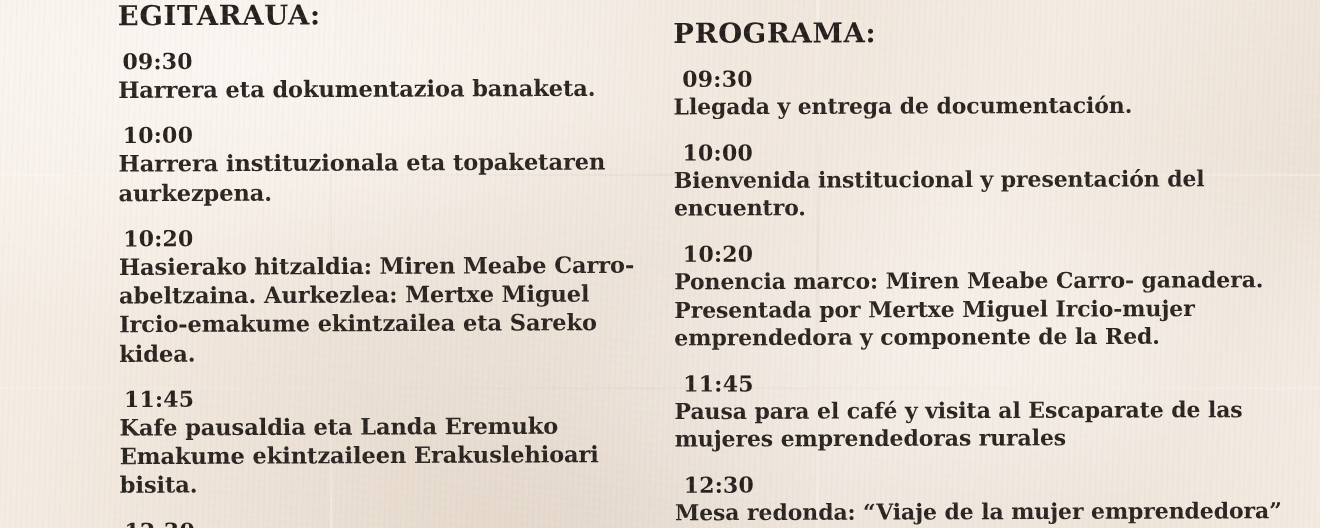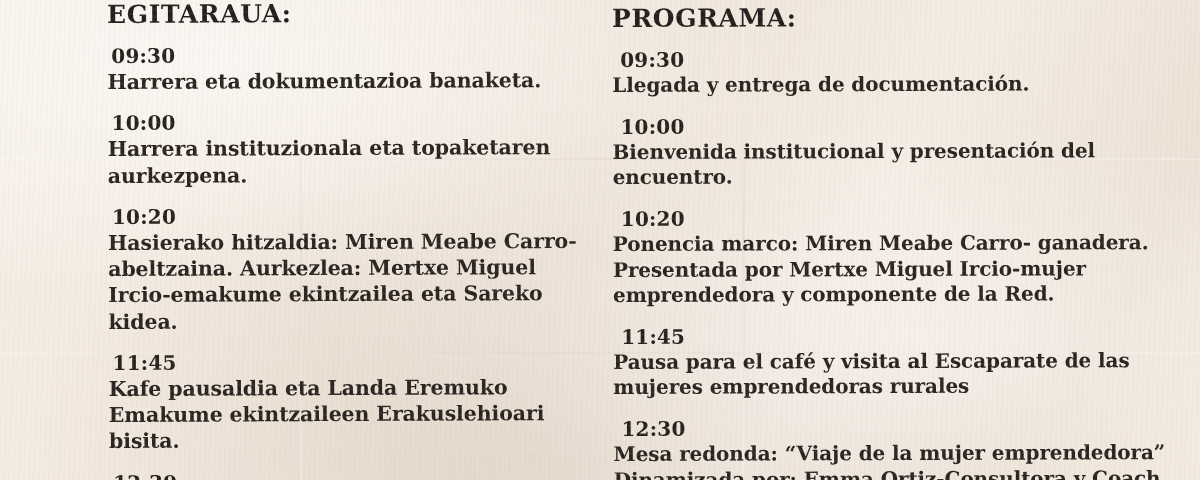--- a/index.html
+++ b/index.html
@@ -68,21 +68,21 @@
   }
   .col {
     box-sizing: border-box;
   }
   .col-eu {
     width: 612px;
     padding: 0 10px 0 107px;
   }
   .col-es {
     width: 588px;
-    padding: 4px 16px 0 0;
+    padding: 16px 16px 0 0;
   }
   .col-heading {
     font-family: "DejaVu Serif", "Liberation Serif", serif;
     font-weight: bold;
     font-size: 25px;
     letter-spacing: 0.6px;
     color: #241f1c;
     margin: 0;
     padding-top: 2px;
     line-height: 1.05;

